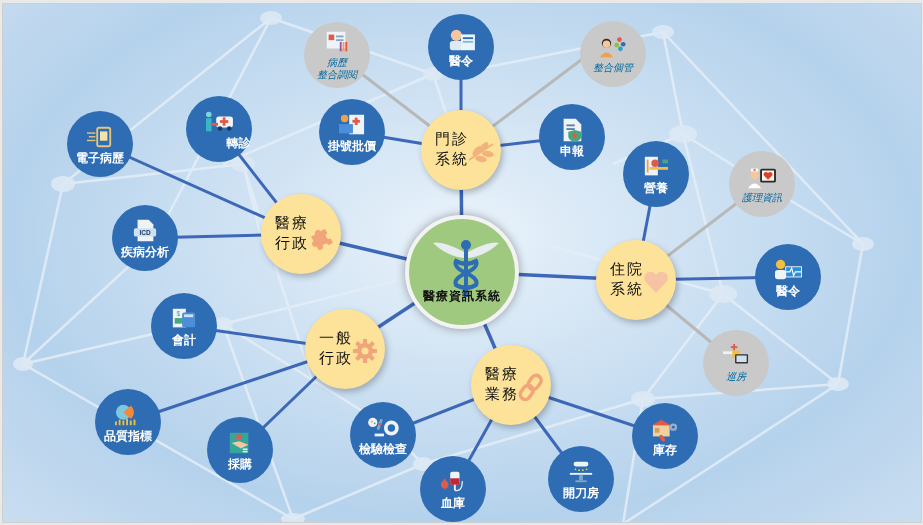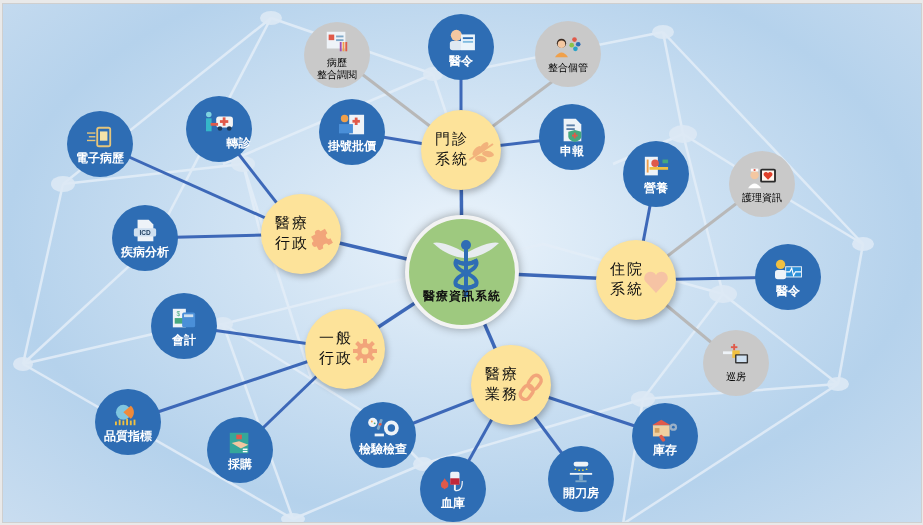--- a/index.html
+++ b/index.html
@@ -3,21 +3,21 @@
 <meta charset="utf-8">
 <style>
   html, body { margin:0; padding:0; }
   body { width:923px; height:525px; overflow:hidden; background:#e9e9e9; font-family:"DejaVu Serif", serif; }
   .frame { position:absolute; left:2px; top:3px; width:918px; height:518px;
     background: radial-gradient(ellipse at 50% 45%, #eaf3fb 0%, #cfe2f3 35%, #b5d2ec 70%, #c9ddf0 100%);
     border:1px solid #cfcfcf; overflow:hidden; }
   svg.net { position:absolute; left:0; top:0; }
   .node { position:absolute; border-radius:50%; display:flex; flex-direction:column; align-items:center; justify-content:center; box-sizing:border-box; }
   .blue { background:#2e6db4; color:#fff; }
-  .gray { background:#c9c9c9; color:#000000; }
+  .gray { background:#c9c9c9; color:#0369a1;font-style:italic; }
   .yellow { background:#fde39a; color:#111; box-shadow:2px 3px 6px rgba(0,0,0,0.25); }
   .hub { background:#9ec97f; border:4px solid #f3f3f3; box-shadow:0 0 10px rgba(0,0,0,0.35); }
   .sat-label { font-size:12px; font-weight:bold; line-height:12px; text-align:center; white-space:nowrap; }
   .gray .sat-label { font-weight:normal; font-size:10px; }
   .sat-icon { width:34px; height:26px; margin-bottom:2px; }
   .cat-label { font-size:15px; line-height:20px; letter-spacing:2px; position:absolute; left:14px; top:19px; }
   .cat-icon { position:absolute; right:6px; top:28px; width:28px; height:28px; }
   .hub-label { position:absolute; bottom:20px; width:100%; text-align:center; font-size:12px; font-weight:bold; color:#111; letter-spacing:1px; }
   .hub-icon { position:absolute; left:22px; top:12px; width:70px; height:70px; }
 </style>
@@ -215,21 +215,21 @@
           <rect x="8" y="6" width="6" height="6" fill="#e05a4a"></rect>
           <rect x="16" y="7" width="8" height="2" fill="#7fa8c8"></rect>
           <rect x="16" y="11" width="8" height="2" fill="#7fa8c8"></rect>
           <rect x="20" y="14" width="2" height="10" fill="#a34fb0"></rect>
           <rect x="23" y="14" width="2" height="10" fill="#f0a04a"></rect>
           <rect x="26" y="14" width="2" height="10" fill="#e05a4a"></rect>
         </svg>
         <div class="sat-label" style="white-space: pre;">病歷
 整合調閱</div>
       </div>
-      <div class="node gray" style="left: 532px; top: 17px; width: 66px; height: 66px; align-items: center;">
+      <div class="node gray" style="left: 577px; top: 17px; width: 66px; height: 66px; align-items: center;">
         <svg viewBox="0 0 34 28" class="sat-icon">
           <circle cx="10" cy="10" r="5" fill="#3a2a20"></circle>
           <circle cx="10" cy="11" r="4" fill="#f4c7a1"></circle>
           <path d="M3 25 q7 -10 14 0 z" fill="#f0a04a"></path>
           <circle cx="24" cy="6" r="2.5" fill="#e05a4a"></circle>
           <circle cx="28" cy="11" r="2.5" fill="#2e6db4"></circle>
           <circle cx="21" cy="12" r="2.5" fill="#8bc34a"></circle>
           <circle cx="25" cy="16" r="2.5" fill="#29a3c7"></circle>
         </svg>
         <div class="sat-label" style="white-space: pre;">整合個管</div>

